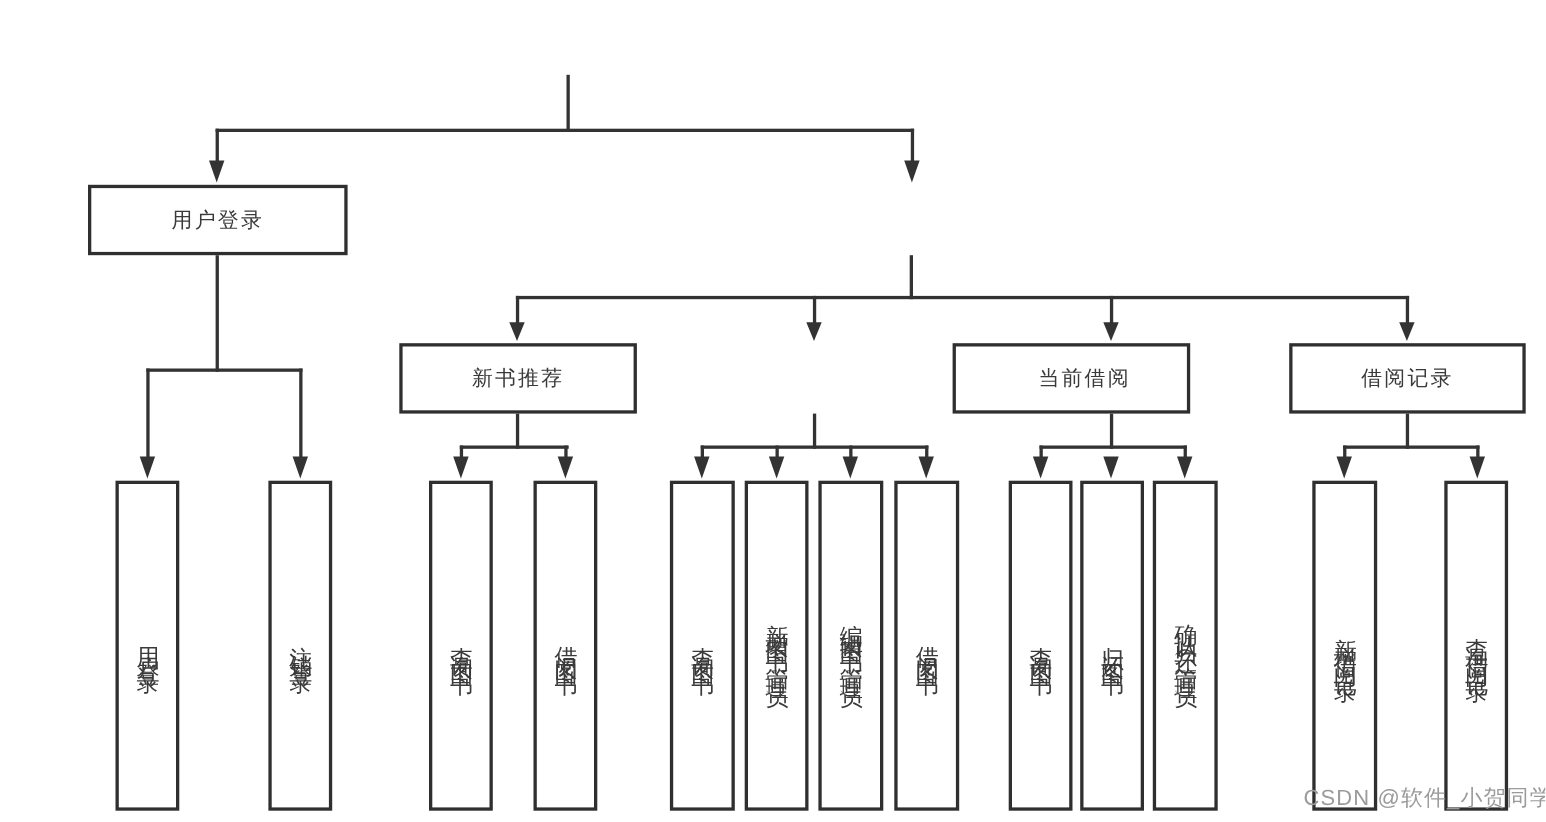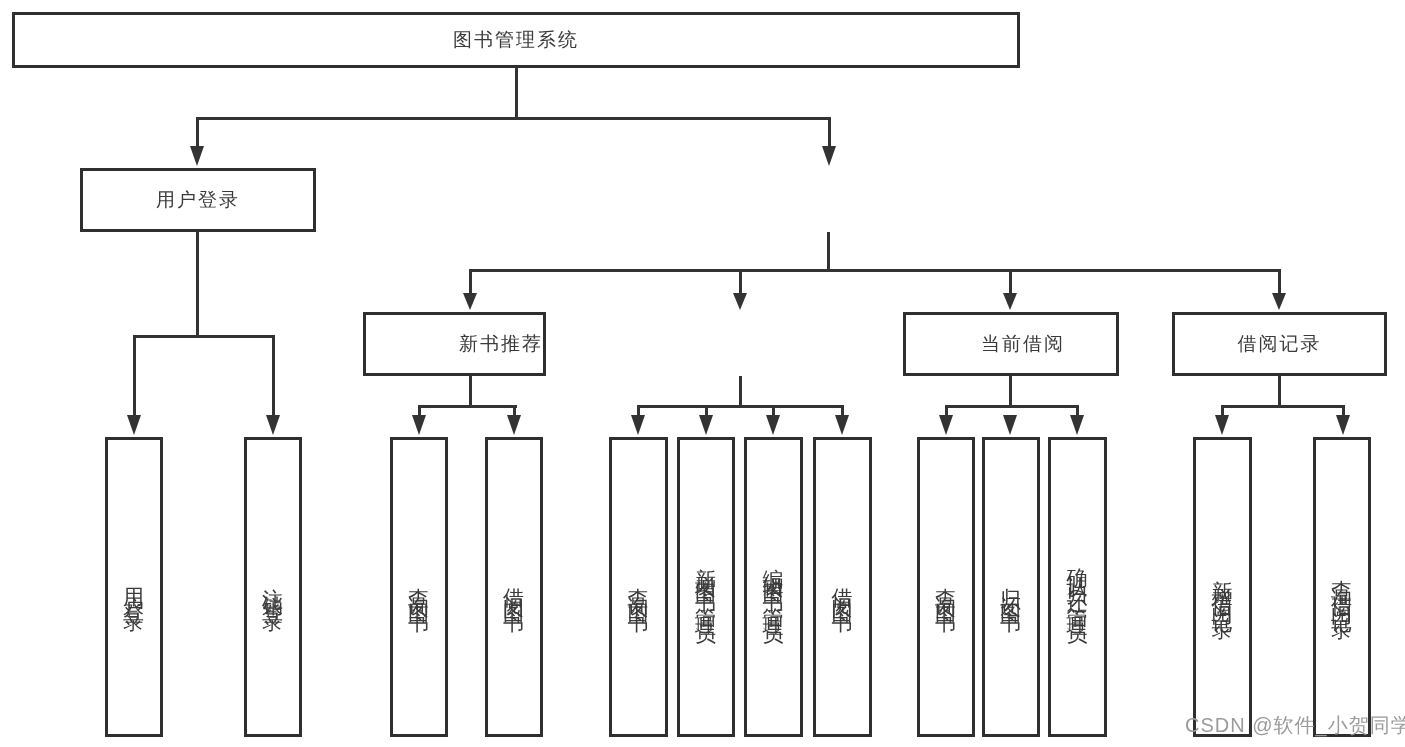--- a/index.html
+++ b/index.html
@@ -68,23 +68,20 @@
     letter-spacing: 1px;
     white-space: nowrap;
     z-index: 5;
   }
 </style>
 </head>
 <body>
 
 <div class="stage">
 
-  <div class="box" style="left:12px; top:12px; width:1008px; height:56px;">
-    <span class="h-label">图书管理系统</span>
-  </div>
 
   <div class="vline" style="left:515px; top:68px; height:52px;"></div>
   <div class="hline" style="left:196px; top:117px; width:635px;"></div>
   <div class="vline" style="left:196px; top:117px; height:32px;"></div>
   <div class="vline" style="left:828px; top:117px; height:32px;"></div>
   <div class="arrow-down" style="left:190px; top:146px;"></div>
   <div class="arrow-down" style="left:822px; top:146px;"></div>
 
   <div class="box" style="left:80px; top:168px; width:236px; height:64px;">
     <span class="h-label">用户登录</span>
@@ -101,24 +98,24 @@
   <div class="hline" style="left:469px; top:269px; width:812px;"></div>
   <div class="vline" style="left:469px; top:269px; height:26px;"></div>
   <div class="vline" style="left:739px; top:269px; height:26px;"></div>
   <div class="vline" style="left:1009px; top:269px; height:26px;"></div>
   <div class="vline" style="left:1278px; top:269px; height:26px;"></div>
   <div class="arrow-down arrow-short" style="left:463px; top:293px;"></div>
   <div class="arrow-down arrow-short" style="left:733px; top:293px;"></div>
   <div class="arrow-down arrow-short" style="left:1003px; top:293px;"></div>
   <div class="arrow-down arrow-short" style="left:1272px; top:293px;"></div>
 
-  <div class="box" style="left:363px; top:312px; width:183px; height:64px;justify-content:flex-end;">
+  <div class="box" style="left:363px; top:312px; width:216px; height:64px;">
     <span class="h-label">新书推荐</span>
   </div>
-  <div class="box" style="left:903px; top:312px; width:216px; height:64px;padding-left:24px;">
+  <div class="box" style="left:866px; top:312px; width:216px; height:64px;padding-left:24px;">
     <span class="h-label">当前借阅</span>
   </div>
   <div class="box" style="left:1172px; top:312px; width:215px; height:64px;">
     <span class="h-label">借阅记录</span>
   </div>
 
   <div class="vline" style="left:469px; top:376px; height:32px;"></div>
   <div class="hline" style="left:418px; top:405px; width:99px;"></div>
   <div class="vline" style="left:418px; top:405px; height:12px;"></div>
   <div class="vline" style="left:513px; top:405px; height:12px;"></div>

